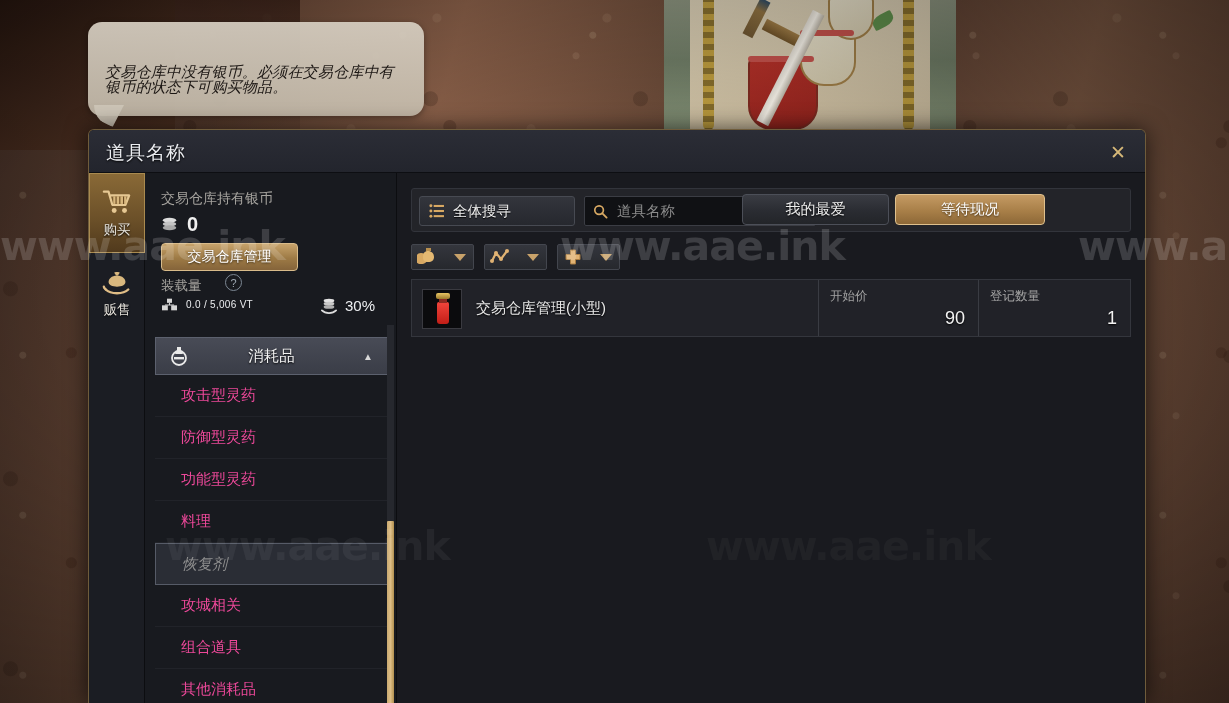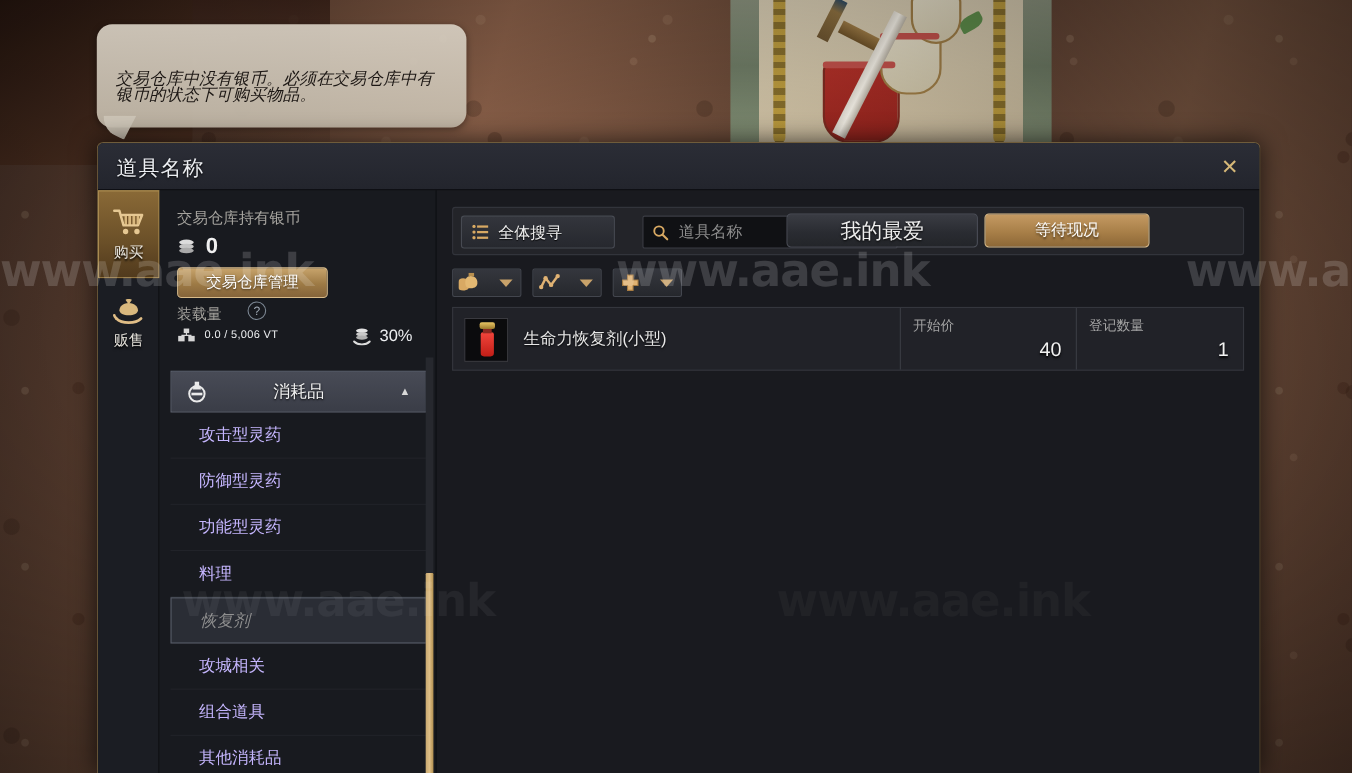--- a/index.html
+++ b/index.html
@@ -212,21 +212,21 @@
   .cat-header .ch-label {
     flex: 1; text-align: center; font-size: 15.5px; color: #f2f2f2;
     text-shadow: 0 1px 2px #000; margin-left: -10px;
   }
   .cat-header .ch-arrow { margin-right: 14px; color: #d9d9d9; font-size: 10px; }
   .cat-item {
     position: relative; margin: 0 8px 0 10px; height: 42px;
     display: flex; align-items: center; cursor: pointer;
     border-bottom: 1px solid #212329;
   }
-  .cat-item .ci-label { font-size: 15px; color: #c4b5fd; margin-left: 26px; }
+  .cat-item .ci-label { font-size: 15px; color: #ec4899; margin-left: 26px; }
   .cat-item.selected {
     background: #2a2d35; border: 1px solid #565b67; font-style: italic;
   }
   .cat-item.selected .ci-label { color: #8e8e8e; }
   .cat-scrollbar {
     position: absolute; right: 2px; top: 152px; width: 7px; bottom: 0;
     background: #26282e;
   }
   .cat-scrollbar .thumb {
     position: absolute; left: 0; top: 196px; width: 7px; height: 195px;
@@ -234,45 +234,45 @@
     border-radius: 1px;
   }
 
   
   .rightcol { flex: 1; position: relative; background: #191a1f; overflow: hidden; }
   .searchbar {
     position: absolute; left: 14px; top: 15px; right: 14px; height: 44px;
     background: #232429; border: 1px solid #32343b; border-radius: 3px;
   }
   .scope-btn {
-    position: absolute; left: 7px; top: 7px; width: 140px; height: 30px;
+    position: absolute; left: 7px; top: 7px; width: 156px; height: 30px;
     background: linear-gradient(180deg, #33353c, #26282e);
     border: 1px solid #474a52; border-radius: 3px;
     display: flex; align-items: center; cursor: pointer;
   }
   .scope-btn .list-icon { margin-left: 9px; width: 15px; height: 14px; }
   .scope-btn .scope-label { font-size: 14.5px; color: #f0f0f0; margin-left: 9px; text-shadow: 0 1px 1px #000; }
   .search-field {
     position: absolute; left: 172px; top: 7px; width: 232px; height: 30px;
     background: #101114; border: 1px solid #3b3d44; border-radius: 2px;
     display: flex; align-items: center;
   }
   .search-field .mag { margin-left: 8px; width: 15px; height: 15px; }
   .search-field input {
     flex: 1; background: transparent; border: none; outline: none;
     color: #e6e6e6; font-size: 14.5px; margin-left: 9px;
     font-family: "Liberation Sans", sans-serif;
   }
   .search-field input::placeholder { color: #8c8c8c; }
   .fav-btn {
-    position: absolute; right: 241px; top: 5px; width: 174px; height: 31px;
+    position: absolute; right: 241px; top: 5px; width: 147px; height: 31px;
     background: linear-gradient(180deg, #3a3c43, #2a2c32 55%, #232529);
     border: 1px solid #4c4f58; border-radius: 4px;
     display: flex; align-items: center; justify-content: center;
-    font-size: 19px; color: #ededed; text-shadow: 0 1px 2px #000; cursor: pointer;
+    font-size: 15px; color: #ededed; text-shadow: 0 1px 2px #000; cursor: pointer;
   }
   .wait-btn {
     position: absolute; right: 85px; top: 5px; width: 150px; height: 31px;
     background: linear-gradient(180deg, #c49a63, #a87f48 55%, #8d6837);
     border: 1px solid #dfc08d; border-radius: 4px;
     display: flex; align-items: center; justify-content: center;
     font-size: 14.5px; color: #fff; text-shadow: 0 1px 2px rgba(0,0,0,.6); cursor: pointer;
   }
   .filter-row { position: absolute; left: 14px; top: 71px; display: flex; gap: 10px; }
   .filter-btn {
@@ -542,24 +542,24 @@
         </div>
       </div>
 
       <div class="item-list">
         <div class="item-row">
           <div class="item-icon-box">
             <div class="potion-body"></div>
             <div class="potion-neck"></div>
             <div class="potion-cap"></div>
           </div>
-          <div class="item-name">生命力恢复剂(小型)</div>
+          <div class="item-name">交易仓库管理(小型)</div>
           <div class="col-price">
             <div class="col-head">开始价</div>
-            <div class="col-val">40</div>
+            <div class="col-val">90</div>
           </div>
           <div class="col-count">
             <div class="col-head">登记数量</div>
             <div class="col-val">1</div>
           </div>
         </div>
       </div>
 
     </div>
   </div>

